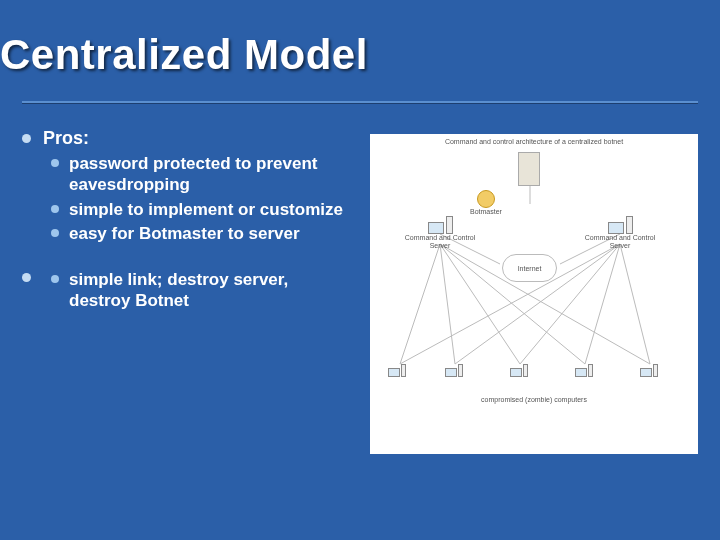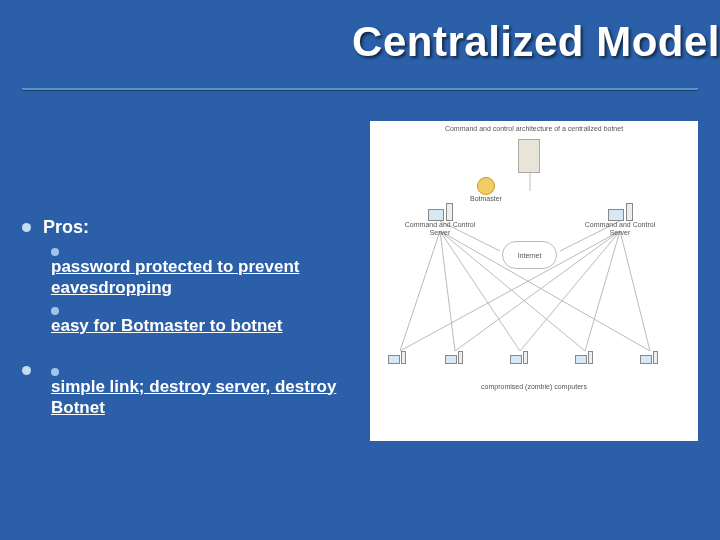--- a/index.html
+++ b/index.html
@@ -6,42 +6,41 @@
   body {
     width: 720px;
     height: 540px;
     background: #2b5fa8;
     font-family: Arial, sans-serif;
     color: #ffffff;
     overflow: hidden;
     position: relative;
   }
   .title-wrap {
-    padding: 18px 0 10px 0;
-    text-align: right;
+    padding: 31px 0 10px 0;
+    text-align: left;
   }
   .title {
     font-size: 42px;
     font-weight: bold;
     color: #ffffff;
     text-shadow: 2px 2px 3px rgba(0,0,0,0.6);
     letter-spacing: 0.5px;
   }
   .rule {
     height: 0;
     border-top: 2px solid #5a8fd0;
     border-bottom: 1px solid #1d3f70;
     margin: 12px 22px 0 22px;
   }
   .content {
     display: flex;
     flex-direction: row;
     padding: 24px 22px 0 22px;
     gap: 18px;
-    align-items: flex-end;
   }
   .text-col {
     flex: 0 0 330px;
   }
   .outer-item {
     display: flex;
     flex-direction: row;
     align-items: flex-start;
     margin-bottom: 20px;
   }
@@ -55,24 +54,23 @@
     flex-shrink: 0;
   }
   .outer-body { flex: 1; }
   .outer-label {
     font-size: 18px;
     font-weight: bold;
     margin-bottom: 4px;
   }
   .inner-item {
     display: flex;
-    flex-direction: column;
+    flex-direction: row;
     align-items: flex-start;
     margin: 2px 0 3px 8px;
-    text-decoration: underline;
   }
   .inner-bullet {
     width: 8px;
     height: 8px;
     border-radius: 50%;
     background: #9ec6ed;
     margin-top: 6px;
     margin-right: 10px;
     flex-shrink: 0;
   }
@@ -163,21 +161,25 @@
     <div class="outer-item">
       <div class="bullet-disc"></div>
       <div class="outer-body">
         <div class="outer-label">Pros:</div>
         <div class="inner-item">
           <div class="inner-bullet"></div>
           <div class="inner-text">password protected to prevent eavesdropping</div>
         </div>
         <div class="inner-item">
           <div class="inner-bullet"></div>
-          <div class="inner-text">easy for Botmaster to botnet</div>
+          <div class="inner-text">simple to implement or customize</div>
+        </div>
+        <div class="inner-item">
+          <div class="inner-bullet"></div>
+          <div class="inner-text">easy for Botmaster to server</div>
         </div>
       </div>
     </div>
 
     <div class="outer-item">
       <div class="bullet-disc"></div>
       <div class="outer-body">
         <div class="inner-item">
           <div class="inner-bullet"></div>
           <div class="inner-text">simple link; destroy server, destroy Botnet</div>

